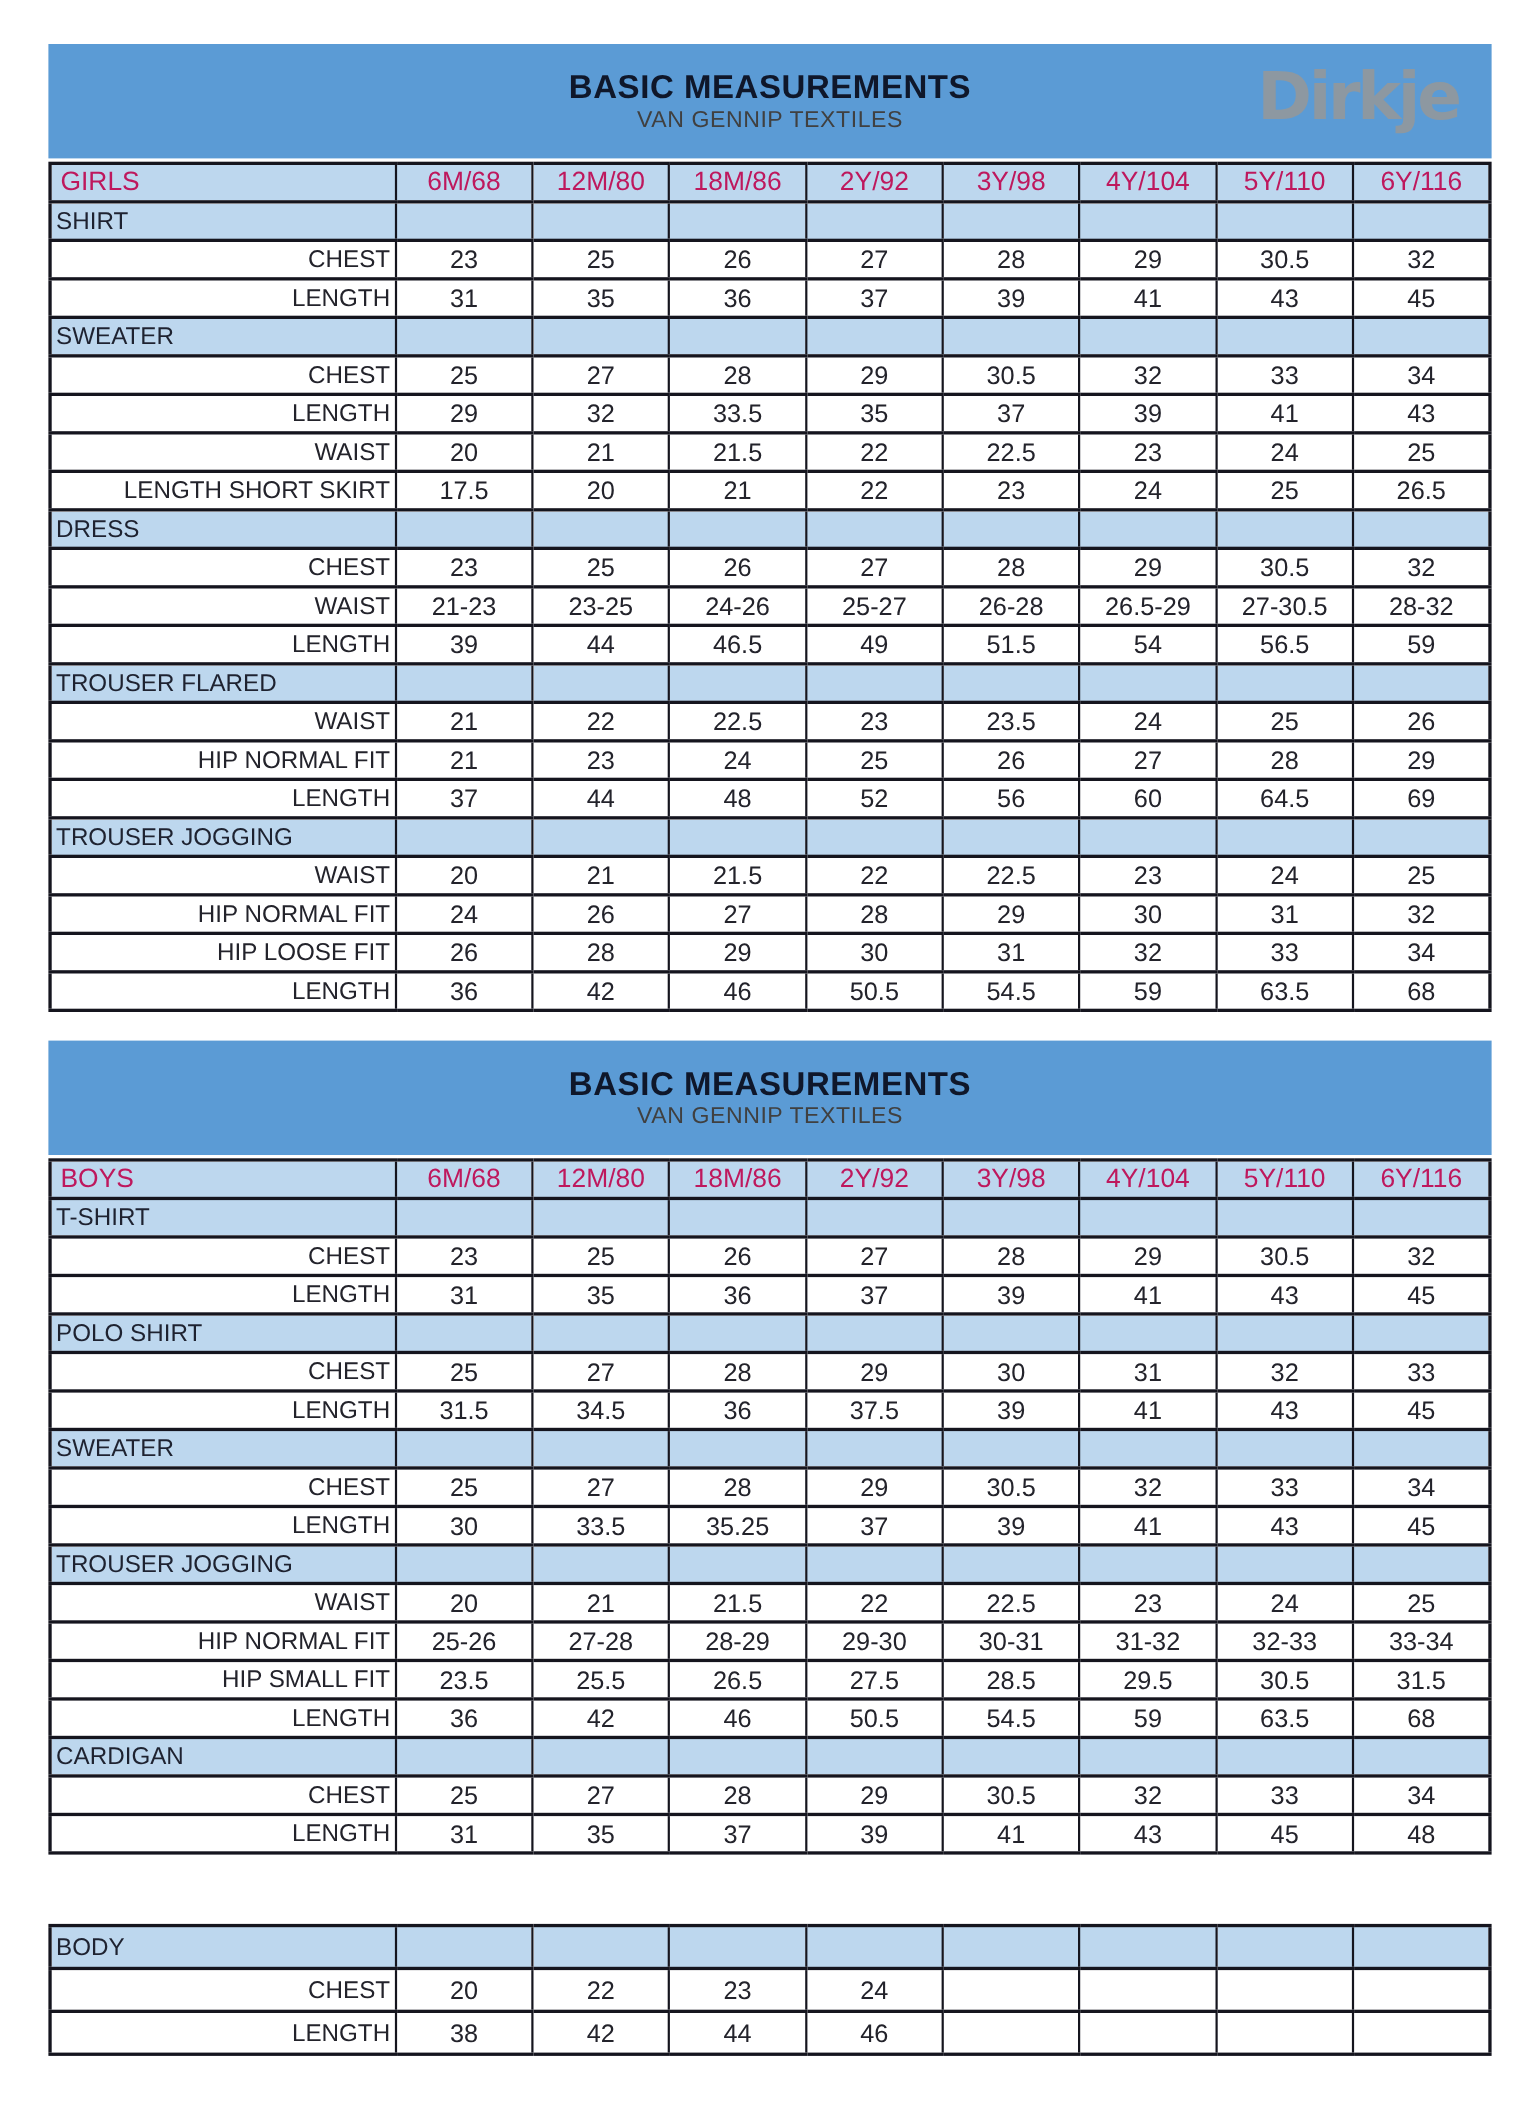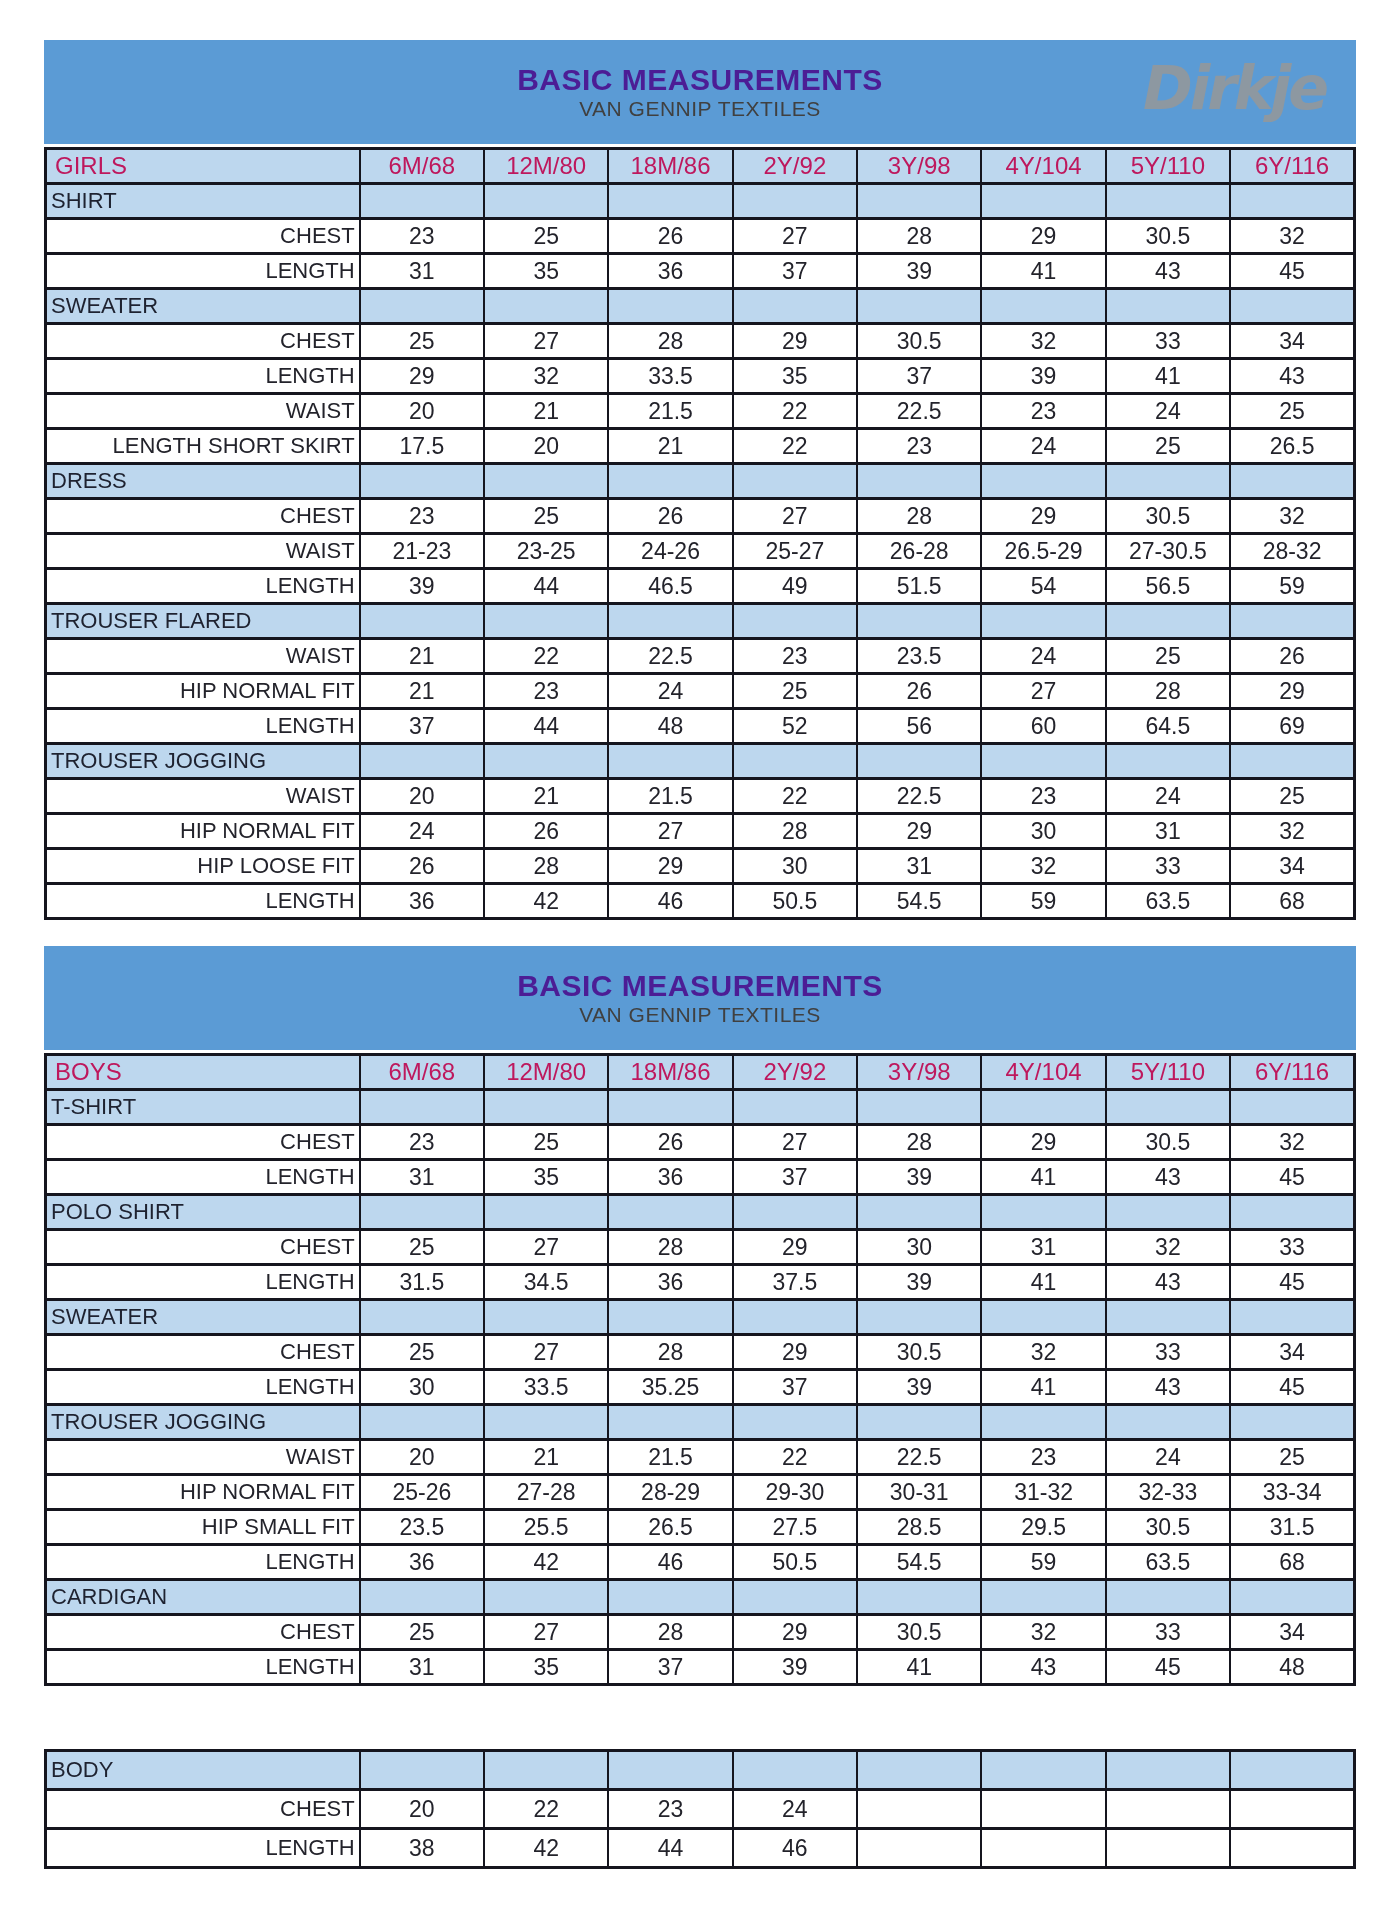--- a/index.html
+++ b/index.html
@@ -20,42 +20,41 @@
     background:#5b9bd5;
     height:104px;
     display:flex;
     flex-direction:column;
     justify-content:center;
     align-items:center;
   }
   .band-title{
     font-size:30px;
     font-weight:600;
-    color:#4c1d95;
+    color:#0f172a;
     letter-spacing:.5px;
     line-height:1.12;
   }
   .band-subtitle{
     font-size:21px;
     font-weight:400;
     color:#404040;
     letter-spacing:.5px;
   }
   .logo{
     position:absolute;
     right:30px;
     top:46%;
     transform:translateY(-50%);
     font-family:"DejaVu Sans", sans-serif;
     font-weight:800;
     font-size:60px;
     letter-spacing:-3px;
     color:#95989a;
     opacity:.88;
-    font-style:italic;
   }
   
   table.size-table{
     width:100%;
     border-collapse:collapse;
     table-layout:fixed;
     margin-top:3px;
     border:3px solid #15151e;
   }
   table.size-table th,

